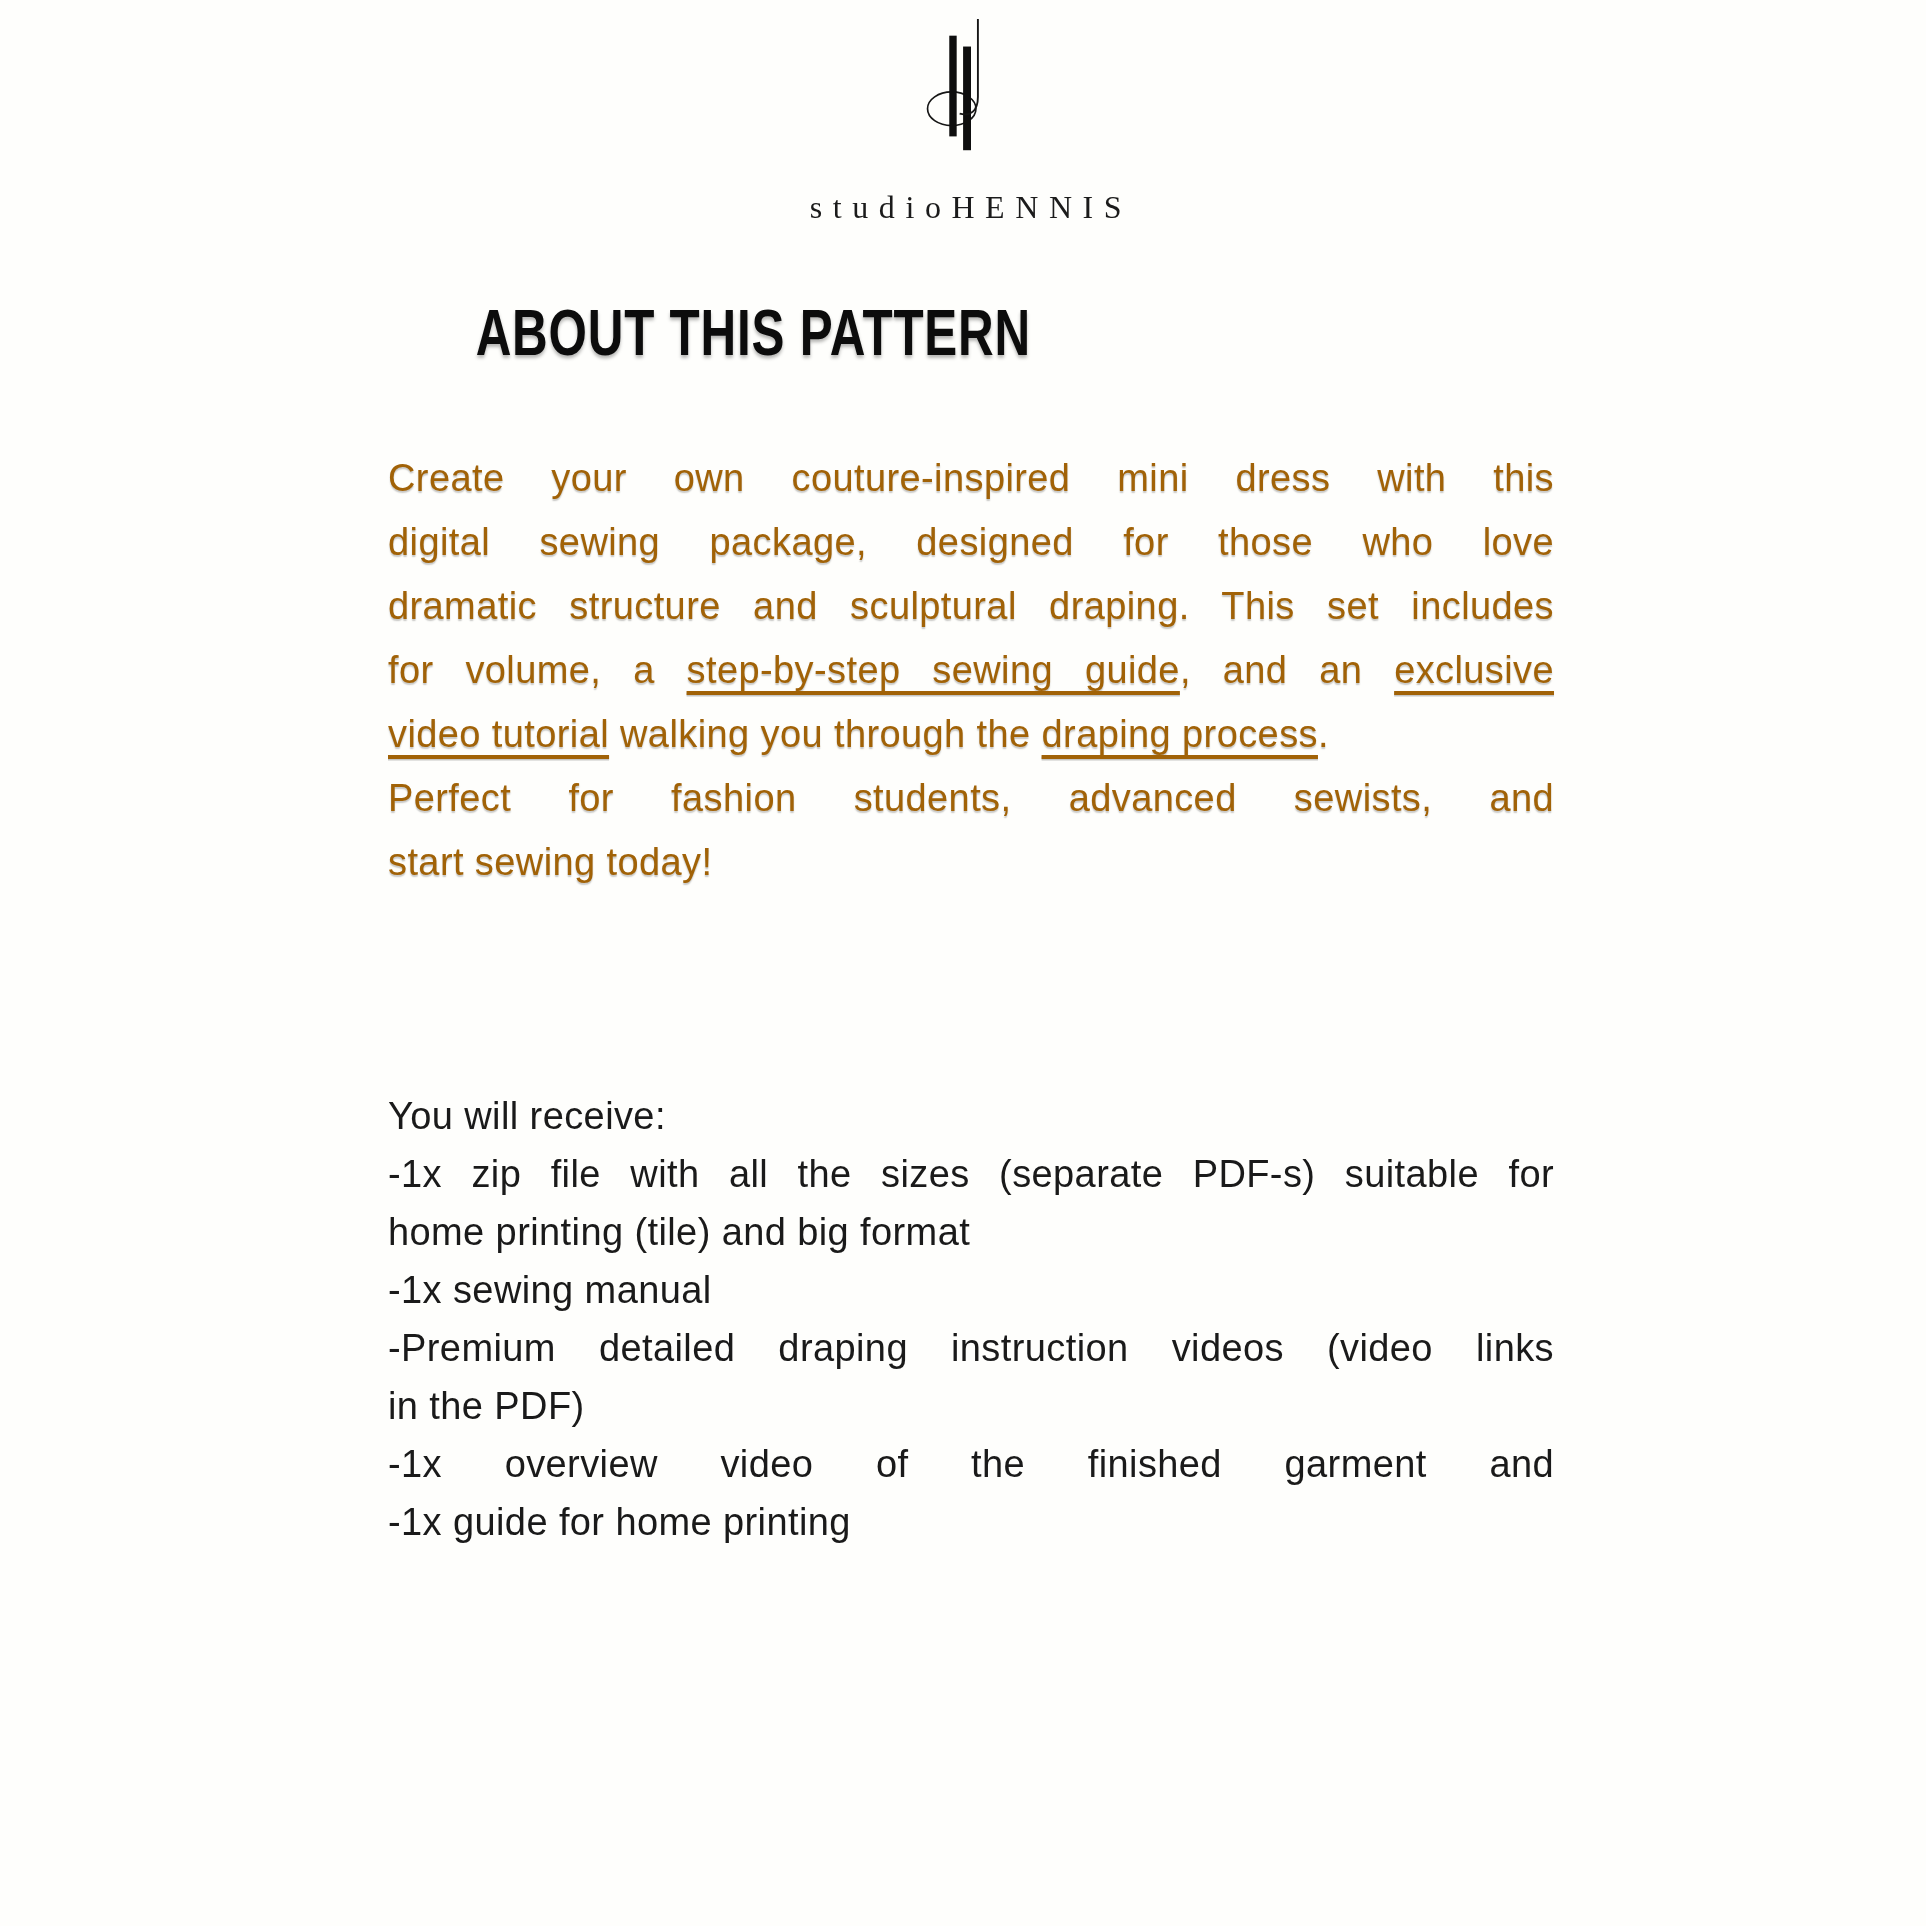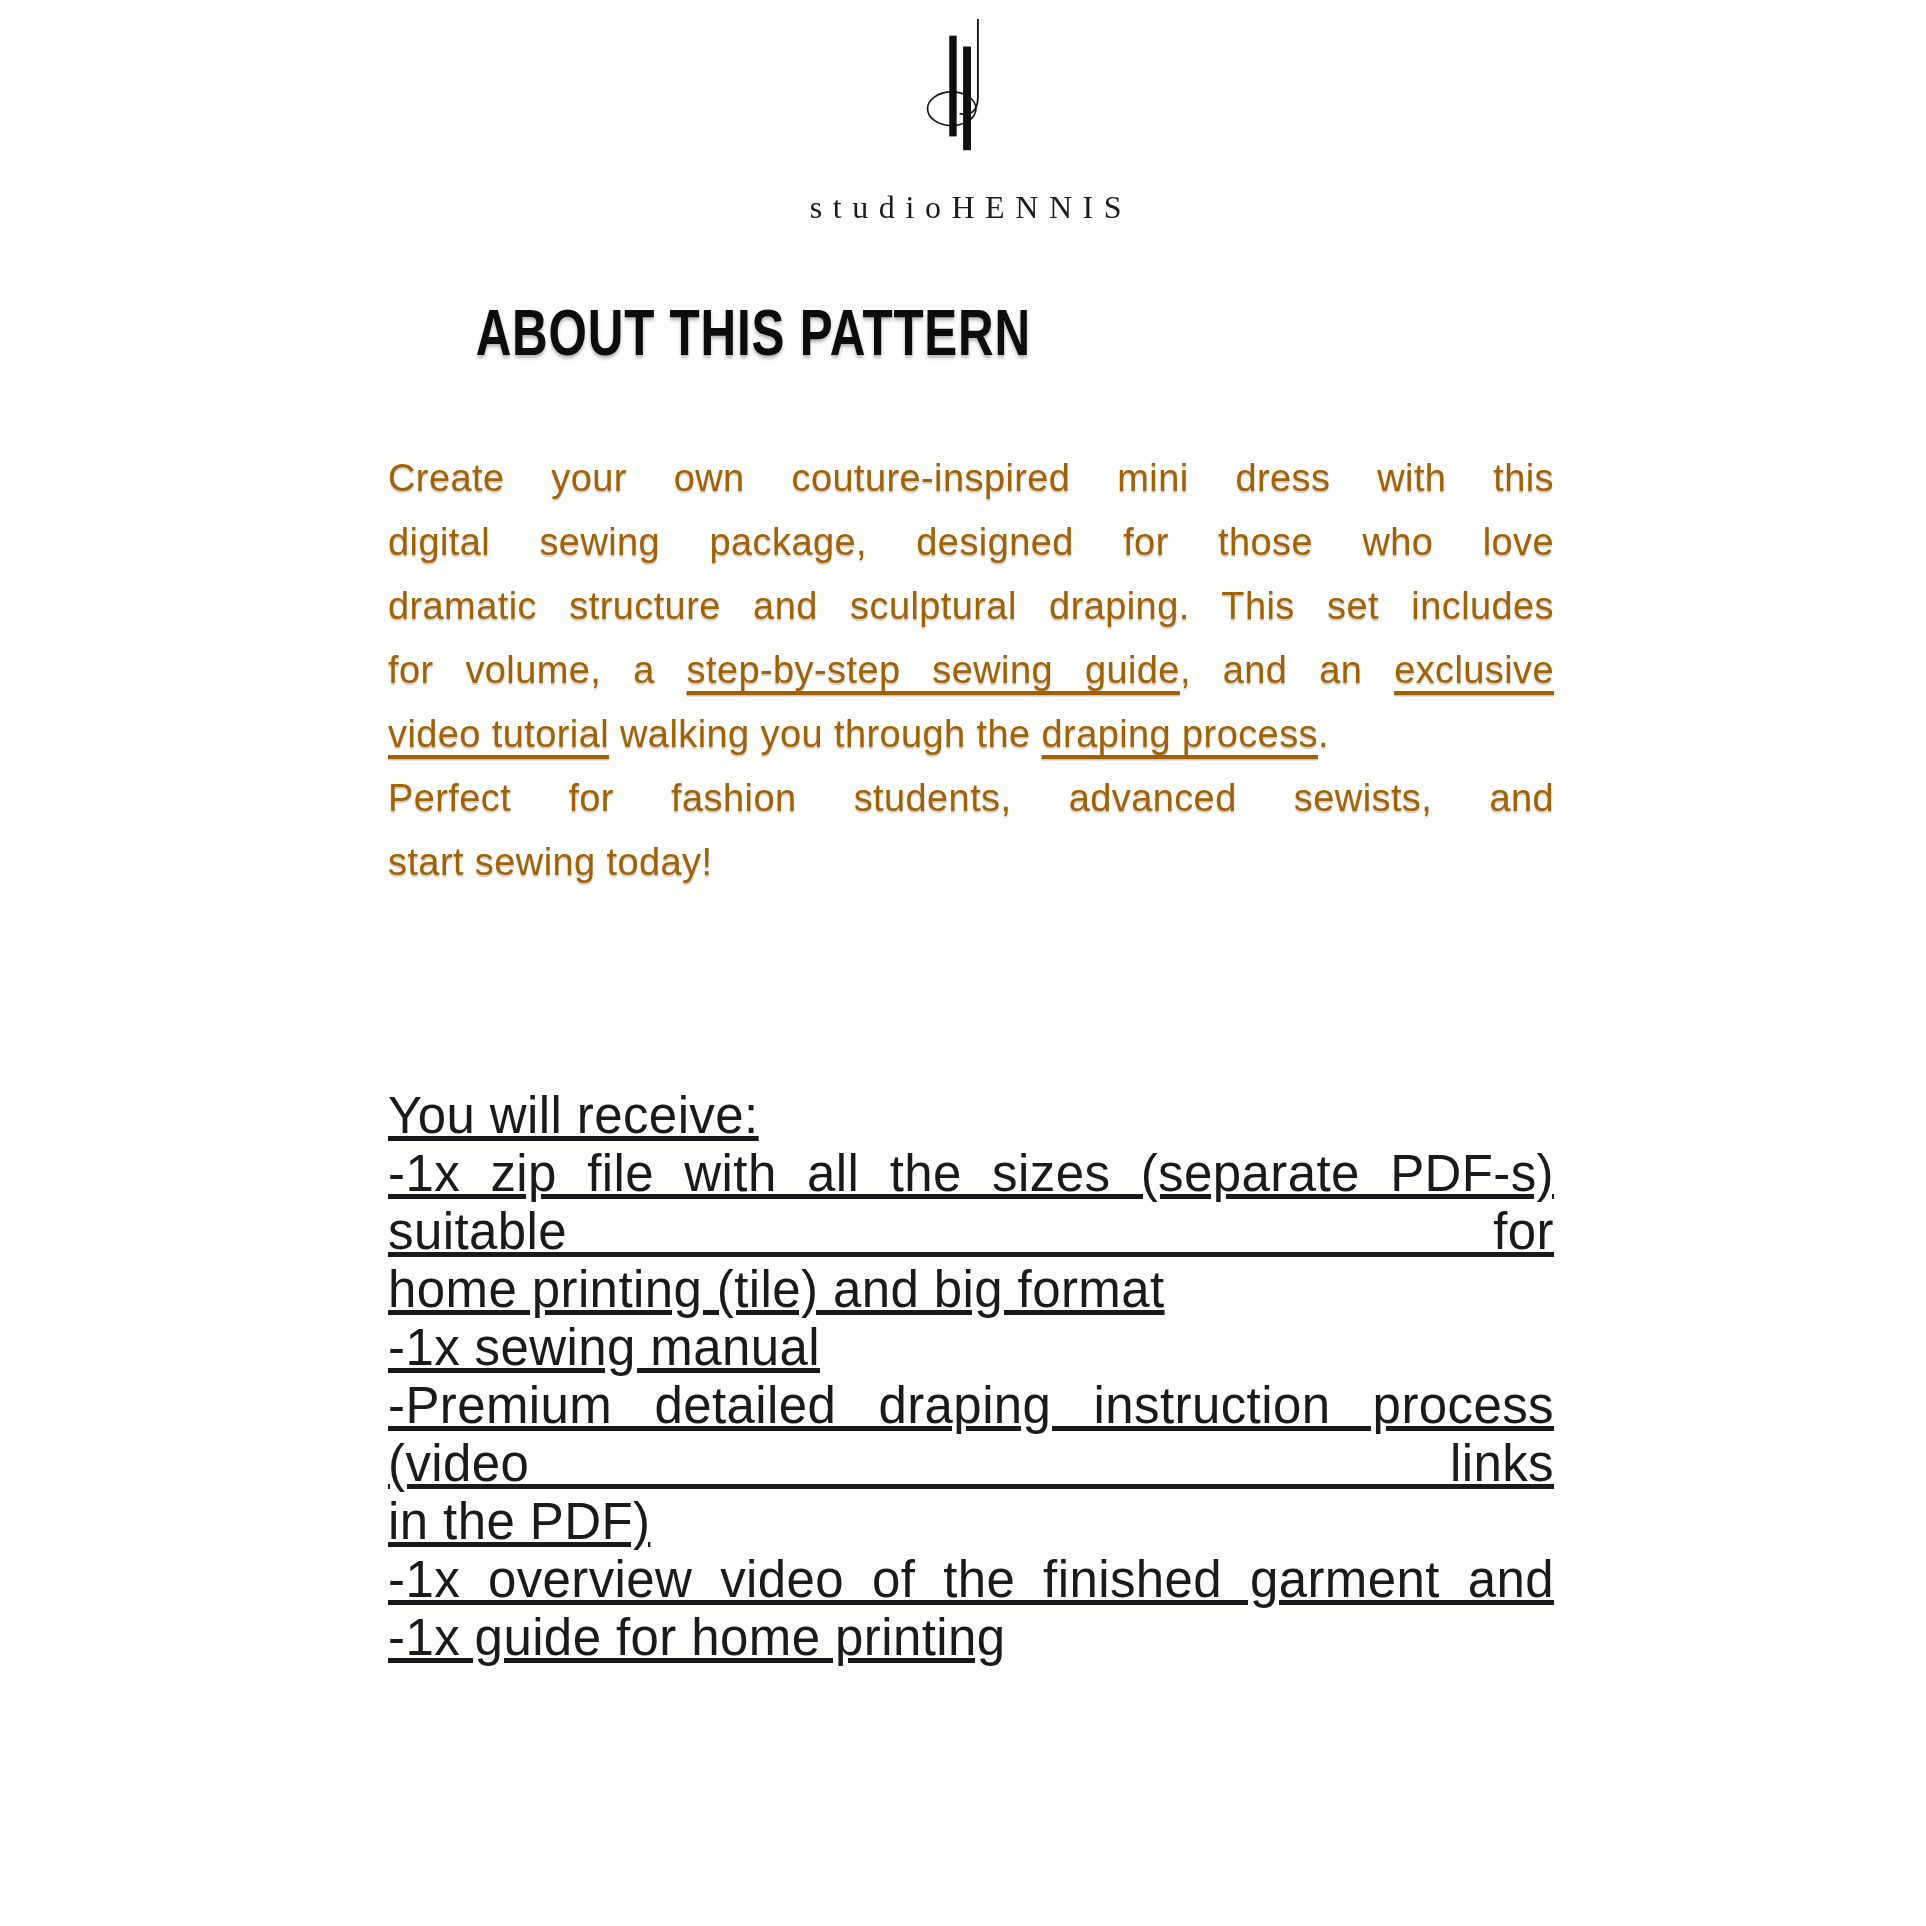--- a/index.html
+++ b/index.html
@@ -36,21 +36,21 @@
     font-size:65px;
     letter-spacing:1px;
     color:#0c0c0c;
     text-shadow:0 3px 4px rgba(0,0,0,0.28);
     white-space:nowrap;
   }
   
   .textcol{position:absolute;left:388px;width:1166px;}
   .intro{top:446px;font-size:38px;line-height:64px;letter-spacing:0.4px;
          color:#a16207;text-shadow:0 1.5px 1.5px rgba(0,0,0,0.22);}
-  .receive{top:1087px;font-size:51px;line-height:58px;letter-spacing:0.4px;color:#1a1a1a;text-decoration:underline;}
+  .receive{top:1087px;font-size:38px;line-height:58px;letter-spacing:0.4px;color:#1a1a1a;}
   .line{white-space:normal;}
   .line.just{text-align:justify;text-align-last:justify;}
   .ul{
     text-decoration:underline;
     text-decoration-thickness:3.5px;
     text-underline-offset:8px;
   }
 </style>
 </head>
 <body>
@@ -86,20 +86,20 @@
       <div class="line"><span class="ul">video tutorial</span><span> walking you through the </span><span class="ul">draping process</span><span>.</span></div>
       <div class="line just"><span>Perfect for fashion students, advanced sewists, and</span></div>
       <div class="line"><span>start sewing today!</span></div>
     </div>
 
   <div class="textcol receive" id="receive-block">
       <div class="line"><span>You will receive:</span></div>
       <div class="line just"><span>-1x zip file with all the sizes (separate PDF-s) suitable for</span></div>
       <div class="line"><span>home printing (tile) and big format</span></div>
       <div class="line"><span>-1x sewing manual</span></div>
-      <div class="line just"><span>-Premium detailed draping instruction process (video links</span></div>
+      <div class="line just"><span>-Premium detailed draping instruction videos (video links</span></div>
       <div class="line"><span>in the PDF)</span></div>
       <div class="line just"><span>-1x overview video of the finished garment and</span></div>
       <div class="line"><span>-1x guide for home printing</span></div>
     </div>
 
 </div>
 
 
 </body></html>

